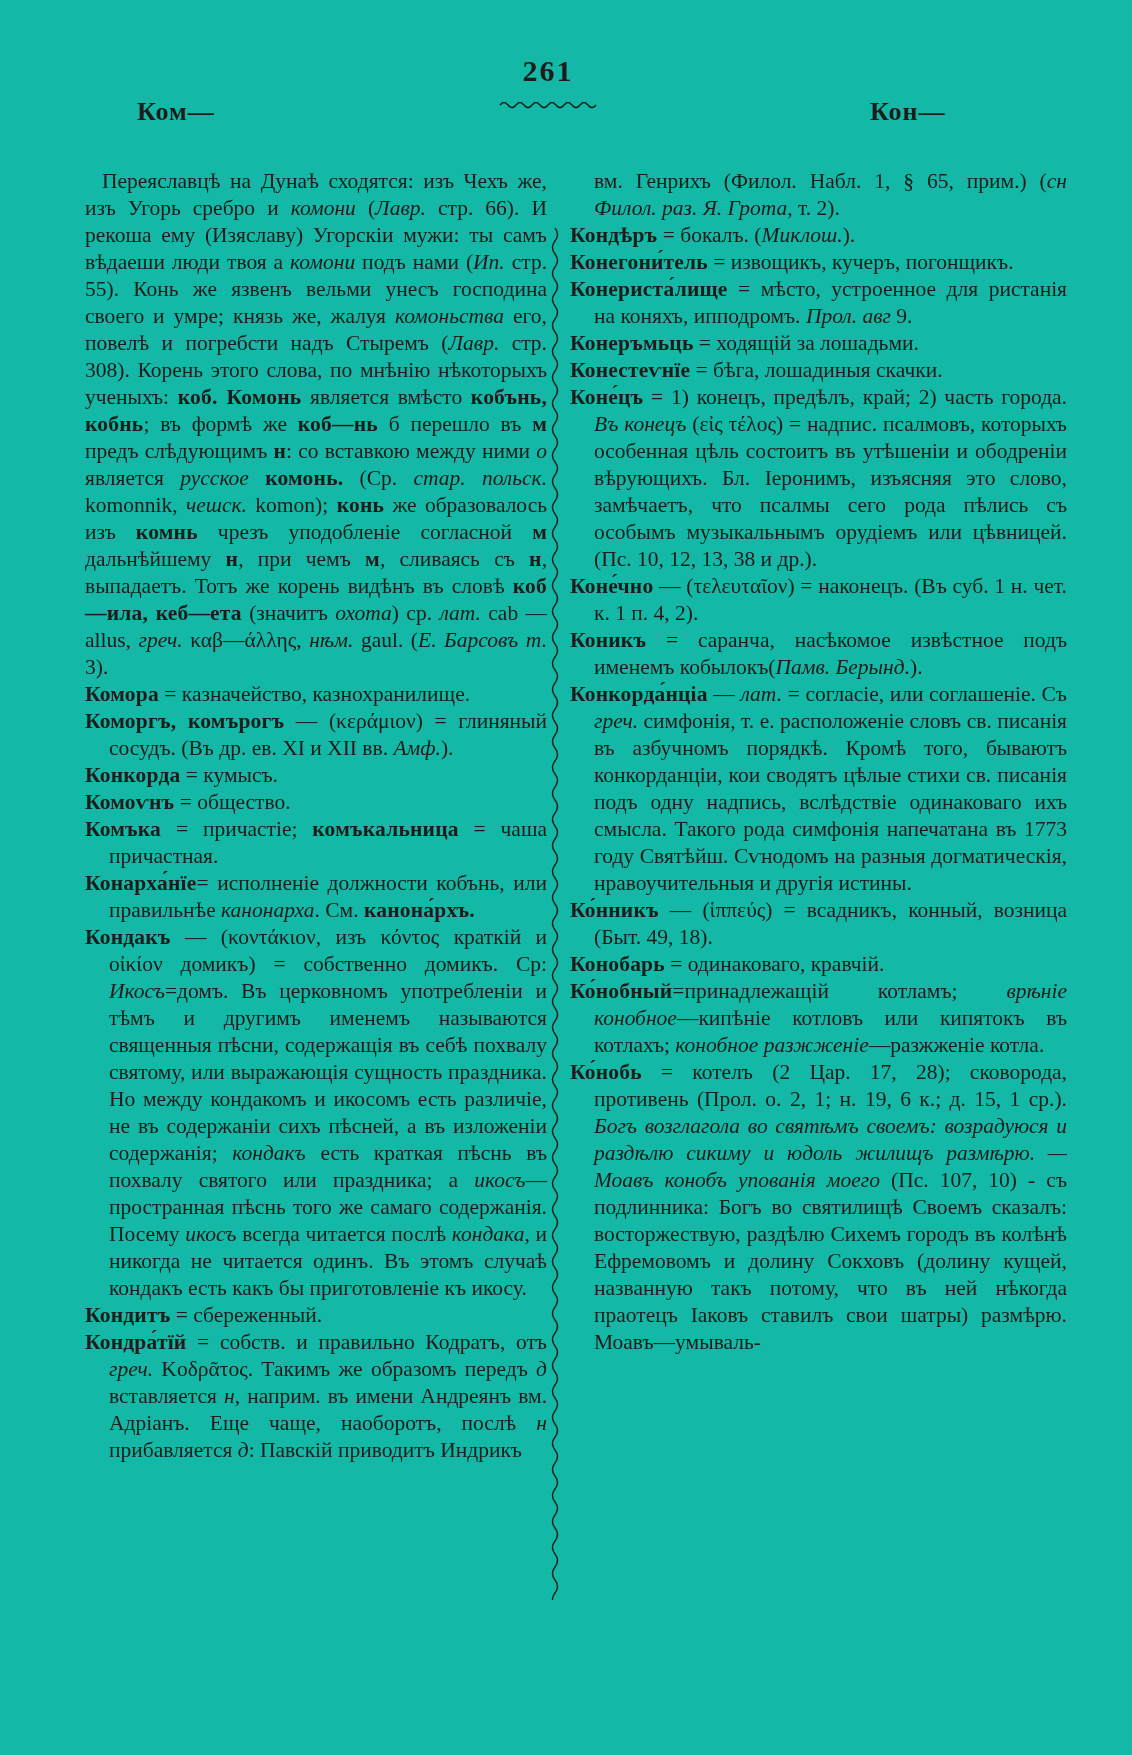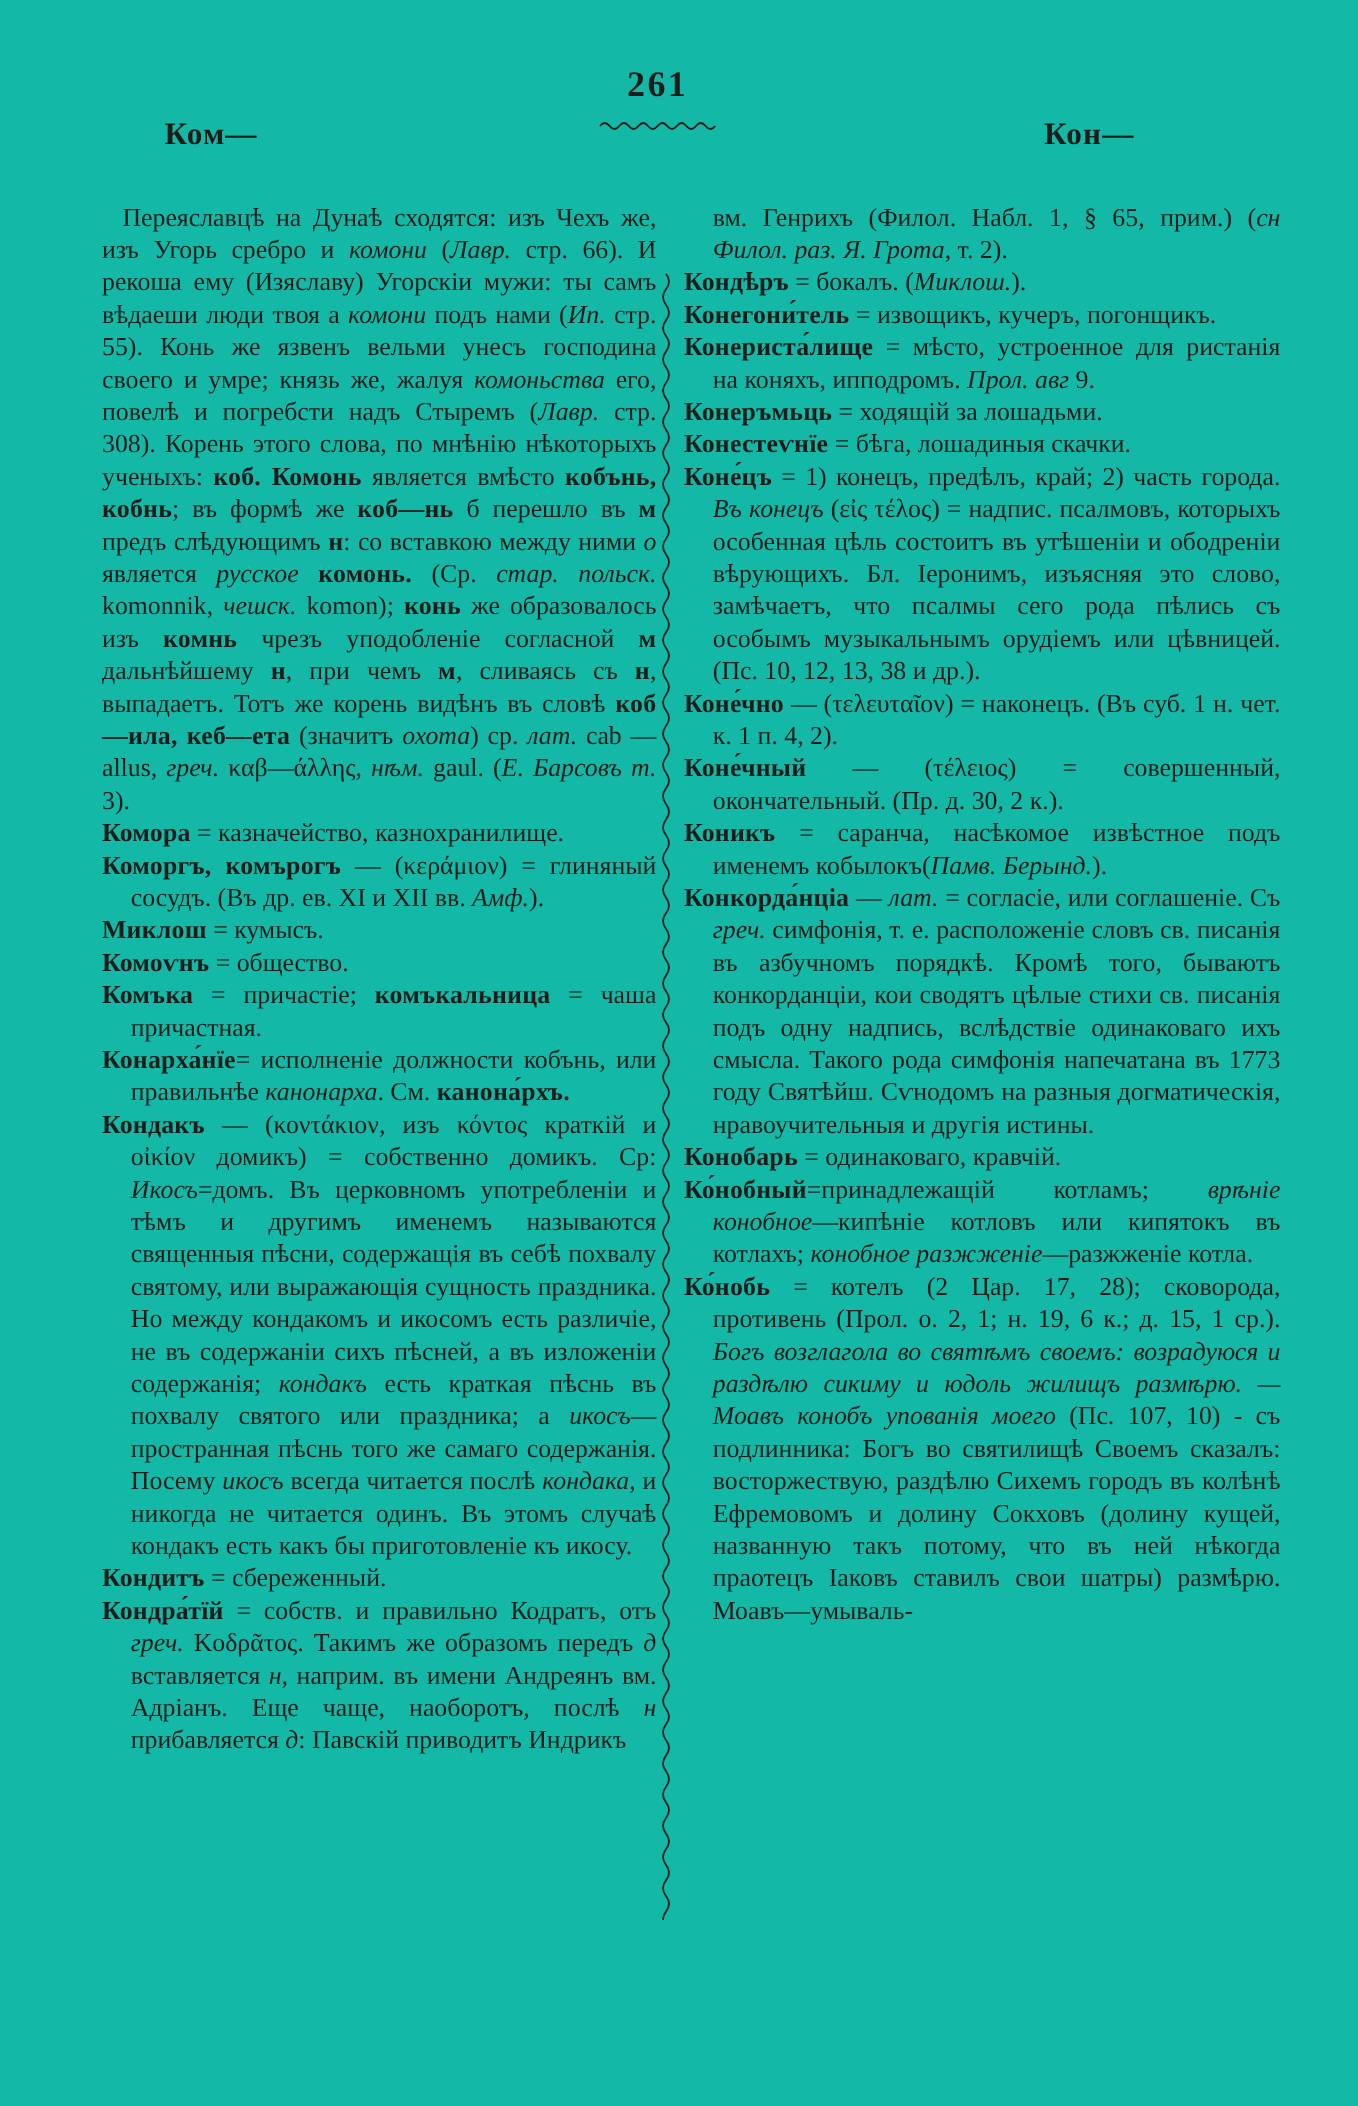--- a/index.html
+++ b/index.html
@@ -54,38 +54,38 @@
   <div class="running-head right">Кон—</div>
 
   <svg class="squiggle-v" width="14" height="1372" viewBox="0 0 14 1372">
     <path id="divider-path" fill="none" stroke="#25221f" stroke-width="1.5" d="M7 0 q5 6.5 0 13 q-5 6.5 0 13 q5 6.5 0 13 q-5 6.5 0 13 q5 6.5 0 13 q-5 6.5 0 13 q5 6.5 0 13 q-5 6.5 0 13 q5 6.5 0 13 q-5 6.5 0 13 q5 6.5 0 13 q-5 6.5 0 13 q5 6.5 0 13 q-5 6.5 0 13 q5 6.5 0 13 q-5 6.5 0 13 q5 6.5 0 13 q-5 6.5 0 13 q5 6.5 0 13 q-5 6.5 0 13 q5 6.5 0 13 q-5 6.5 0 13 q5 6.5 0 13 q-5 6.5 0 13 q5 6.5 0 13 q-5 6.5 0 13 q5 6.5 0 13 q-5 6.5 0 13 q5 6.5 0 13 q-5 6.5 0 13 q5 6.5 0 13 q-5 6.5 0 13 q5 6.5 0 13 q-5 6.5 0 13 q5 6.5 0 13 q-5 6.5 0 13 q5 6.5 0 13 q-5 6.5 0 13 q5 6.5 0 13 q-5 6.5 0 13 q5 6.5 0 13 q-5 6.5 0 13 q5 6.5 0 13 q-5 6.5 0 13 q5 6.5 0 13 q-5 6.5 0 13 q5 6.5 0 13 q-5 6.5 0 13 q5 6.5 0 13 q-5 6.5 0 13 q5 6.5 0 13 q-5 6.5 0 13 q5 6.5 0 13 q-5 6.5 0 13 q5 6.5 0 13 q-5 6.5 0 13 q5 6.5 0 13 q-5 6.5 0 13 q5 6.5 0 13 q-5 6.5 0 13 q5 6.5 0 13 q-5 6.5 0 13 q5 6.5 0 13 q-5 6.5 0 13 q5 6.5 0 13 q-5 6.5 0 13 q5 6.5 0 13 q-5 6.5 0 13 q5 6.5 0 13 q-5 6.5 0 13 q5 6.5 0 13 q-5 6.5 0 13 q5 6.5 0 13 q-5 6.5 0 13 q5 6.5 0 13 q-5 6.5 0 13 q5 6.5 0 13 q-5 6.5 0 13 q5 6.5 0 13 q-5 6.5 0 13 q5 6.5 0 13 q-5 6.5 0 13 q5 6.5 0 13 q-5 6.5 0 13 q5 6.5 0 13 q-5 6.5 0 13 q5 6.5 0 13 q-5 6.5 0 13 q5 6.5 0 13 q-5 6.5 0 13 q5 6.5 0 13 q-5 6.5 0 13 q5 6.5 0 13 q-5 6.5 0 13 q5 6.5 0 13 q-5 6.5 0 13 q5 6.5 0 13 q-5 6.5 0 13 q5 6.5 0 13 q-5 6.5 0 13 q5 6.5 0 13 q-5 6.5 0 13 q5 6.5 0 13 q-5 6.5 0 13 q5 6.5 0 13 q-5 6.5 0 13"></path>
   </svg>
 
   <div class="col col-left" id="col-left">
       <p class="cont"><span>Переяславцѣ на Дунаѣ сходятся: изъ Чехъ же, изъ Угорь сребро и </span><span class="it">комони</span><span> (</span><span class="it">Лавр.</span><span> стр. 66). И рекоша ему (Изяславу) Угорскіи мужи: ты самъ вѣдаеши люди твоя а </span><span class="it">комони</span><span> подъ нами (</span><span class="it">Ип.</span><span> стр. 55). Конь же язвенъ вельми унесъ господина своего и умре; князь же, жалуя </span><span class="it">комоньства</span><span> его, повелѣ и погребсти надъ Стыремъ (</span><span class="it">Лавр.</span><span> стр. 308). Корень этого слова, по мнѣнію нѣкоторыхъ ученыхъ: </span><span class="hw">коб. Комонь</span><span> является вмѣсто </span><span class="hw">кобънь, кобнь</span><span>; въ формѣ же </span><span class="hw">коб—нь</span><span> б перешло въ </span><span class="hw">м</span><span> предъ слѣдующимъ </span><span class="hw">н</span><span>: со вставкою между ними </span><span class="it">о</span><span> является </span><span class="it">русское</span><span> </span><span class="hw">комонь.</span><span> (Ср. </span><span class="it">стар. польск.</span><span> komonnik, </span><span class="it">чешск.</span><span> komon); </span><span class="hw">конь</span><span> же образовалось изъ </span><span class="hw">комнь</span><span> чрезъ уподобленіе согласной </span><span class="hw">м</span><span> дальнѣйшему </span><span class="hw">н</span><span>, при чемъ </span><span class="hw">м</span><span>, сливаясь съ </span><span class="hw">н</span><span>, выпадаетъ. Тотъ же корень видѣнъ въ словѣ </span><span class="hw">коб—ила, кеб—ета</span><span> (значитъ </span><span class="it">охота</span><span>) ср. </span><span class="it">лат.</span><span> cab — allus, </span><span class="it">греч.</span><span> καβ—άλλης, </span><span class="it">нѣм.</span><span> gaul. (</span><span class="it">Е. Барсовъ т.</span><span> 3).</span></p>
       <p class="entry"><span class="hw">Комора</span><span> = казначейство, казнохранилище.</span></p>
       <p class="entry"><span class="hw">Коморгъ, комърогъ</span><span> — (κεράμιον) = глиняный сосудъ. (Въ др. ев. XI и XII вв. </span><span class="it">Амф.</span><span>).</span></p>
-      <p class="entry"><span class="hw">Миклош</span><span> = кумысъ.</span></p>
+      <p class="entry"><span class="hw">Конкорда</span><span> = кумысъ.</span></p>
       <p class="entry"><span class="hw">Комоѵнъ</span><span> = общество.</span></p>
       <p class="entry"><span class="hw">Комъка</span><span> = причастіе; </span><span class="hw">комъкальница</span><span> = чаша причастная.</span></p>
       <p class="entry"><span class="hw">Конарха́нїе</span><span>= исполненіе должности кобънь, или правильнѣе </span><span class="it">канонарха</span><span>. См. </span><span class="hw">канона́рхъ.</span></p>
       <p class="entry"><span class="hw">Кондакъ</span><span> — (κοντάκιον, изъ κόντος краткій и οἰκίον домикъ) = собственно домикъ. Ср: </span><span class="it">Икосъ</span><span>=домъ. Въ церковномъ употребленіи и тѣмъ и другимъ именемъ называются священныя пѣсни, содержащія въ себѣ похвалу святому, или выражающія сущность праздника. Но между кондакомъ и икосомъ есть различіе, не въ содержаніи сихъ пѣсней, а въ изложеніи содержанія; </span><span class="it">кондакъ</span><span> есть краткая пѣснь въ похвалу святого или праздника; а </span><span class="it">икосъ</span><span>—пространная пѣснь того же самаго содержанія. Посему </span><span class="it">икосъ</span><span> всегда читается послѣ </span><span class="it">кондака</span><span>, и никогда не читается одинъ. Въ этомъ случаѣ кондакъ есть какъ бы приготовленіе къ икосу.</span></p>
       <p class="entry"><span class="hw">Кондитъ</span><span> = сбереженный.</span></p>
       <p class="entry"><span class="hw">Кондра́тїй</span><span> = собств. и правильно Кодратъ, отъ </span><span class="it">греч.</span><span> Κοδρᾶτος. Такимъ же образомъ передъ </span><span class="it">д</span><span> вставляется </span><span class="it">н</span><span>, наприм. въ имени Андреянъ вм. Адріанъ. Еще чаще, наоборотъ, послѣ </span><span class="it">н</span><span> прибавляется </span><span class="it">д</span><span>: Павскій приводитъ Индрикъ</span></p>
     </div>
   <div class="col col-right" id="col-right">
       <p class="cont"><span>вм. Генрихъ (Филол. Набл. 1, § 65, прим.) (</span><span class="it">сн Филол. раз. Я. Грота</span><span>, т. 2).</span></p>
       <p class="entry"><span class="hw">Кондѣръ</span><span> = бокалъ. (</span><span class="it">Миклош.</span><span>).</span></p>
       <p class="entry"><span class="hw">Конегони́тель</span><span> = извощикъ, кучеръ, погонщикъ.</span></p>
       <p class="entry"><span class="hw">Конериста́лище</span><span> = мѣсто, устроенное для ристанія на коняхъ, ипподромъ. </span><span class="it">Прол. авг</span><span> 9.</span></p>
       <p class="entry"><span class="hw">Конеръмьць</span><span> = ходящій за лошадьми.</span></p>
       <p class="entry"><span class="hw">Конестеѵнїе</span><span> = бѣга, лошадиныя скачки.</span></p>
       <p class="entry"><span class="hw">Коне́цъ</span><span> = 1) конецъ, предѣлъ, край; 2) часть города. </span><span class="it">Въ конецъ</span><span> (εἰς τέλος) = надпис. псалмовъ, которыхъ особенная цѣль состоитъ въ утѣшеніи и ободреніи вѣрующихъ. Бл. Іеронимъ, изъясняя это слово, замѣчаетъ, что псалмы сего рода пѣлись съ особымъ музыкальнымъ орудіемъ или цѣвницей. (Пс. 10, 12, 13, 38 и др.).</span></p>
       <p class="entry"><span class="hw">Коне́чно</span><span> — (τελευταῖον) = наконецъ. (Въ суб. 1 н. чет. к. 1 п. 4, 2).</span></p>
-      <p class="entry"><span class="hw">Коне́чный</span><span> — (τέλειος) = совершенный, окончательный. (Пр. д. 30, 2 к.).</span></p>
       <p class="entry"><span class="hw">Коникъ</span><span> = саранча, насѣкомое извѣстное подъ именемъ кобылокъ(</span><span class="it">Памв. Берынд.</span><span>).</span></p>
       <p class="entry"><span class="hw">Конкорда́нціа</span><span> — </span><span class="it">лат.</span><span> = согласіе, или соглашеніе. Съ </span><span class="it">греч.</span><span> симфонія, т. е. расположеніе словъ св. писанія въ азбучномъ порядкѣ. Кромѣ того, бываютъ конкорданціи, кои сводятъ цѣлые стихи св. писанія подъ одну надпись, вслѣдствіе одинаковаго ихъ смысла. Такого рода симфонія напечатана въ 1773 году Святѣйш. Сѵнодомъ на разныя догматическія, нравоучительныя и другія истины.</span></p>
+      <p class="entry"><span class="hw">Ко́нникъ</span><span> — (ἱππεύς) = всадникъ, конный, возница (Быт. 49, 18).</span></p>
       <p class="entry"><span class="hw">Конобарь</span><span> = одинаковаго, кравчій.</span></p>
       <p class="entry"><span class="hw">Ко́нобный</span><span>=принадлежащій котламъ; </span><span class="it">врѣніе конобное</span><span>—кипѣніе котловъ или кипятокъ въ котлахъ; </span><span class="it">конобное разжженіе</span><span>—разжженіе котла.</span></p>
       <p class="entry"><span class="hw">Ко́нобь</span><span> = котелъ (2 Цар. 17, 28); сковорода, противень (Прол. о. 2, 1; н. 19, 6 к.; д. 15, 1 ср.). </span><span class="it">Богъ возглагола во святѣмъ своемъ: возрадуюся и раздѣлю сикиму и юдоль жилищъ размѣрю. — Моавъ конобъ упованія моего</span><span> (Пс. 107, 10) - съ подлинника: Богъ во святилищѣ Своемъ сказалъ: восторжествую, раздѣлю Сихемъ городъ въ колѣнѣ Ефремовомъ и долину Сокховъ (долину кущей, названную такъ потому, что въ ней нѣкогда праотецъ Іаковъ ставилъ свои шатры) размѣрю. Моавъ—умываль-</span></p>
     </div>
 
 </div>
 
 </body></html>

